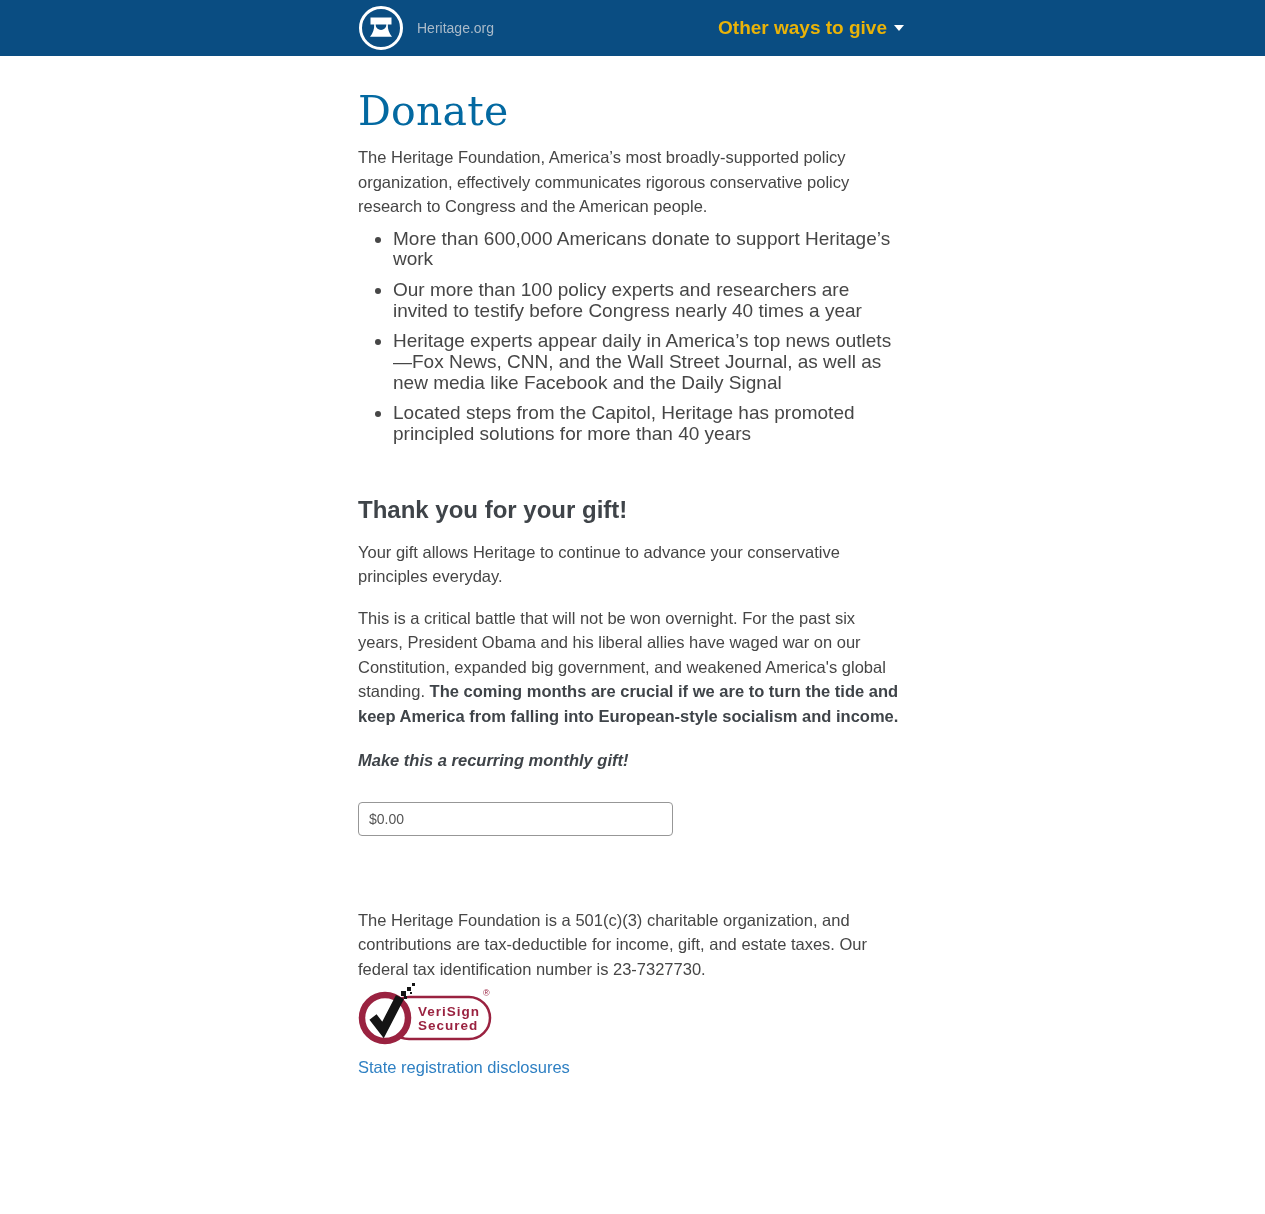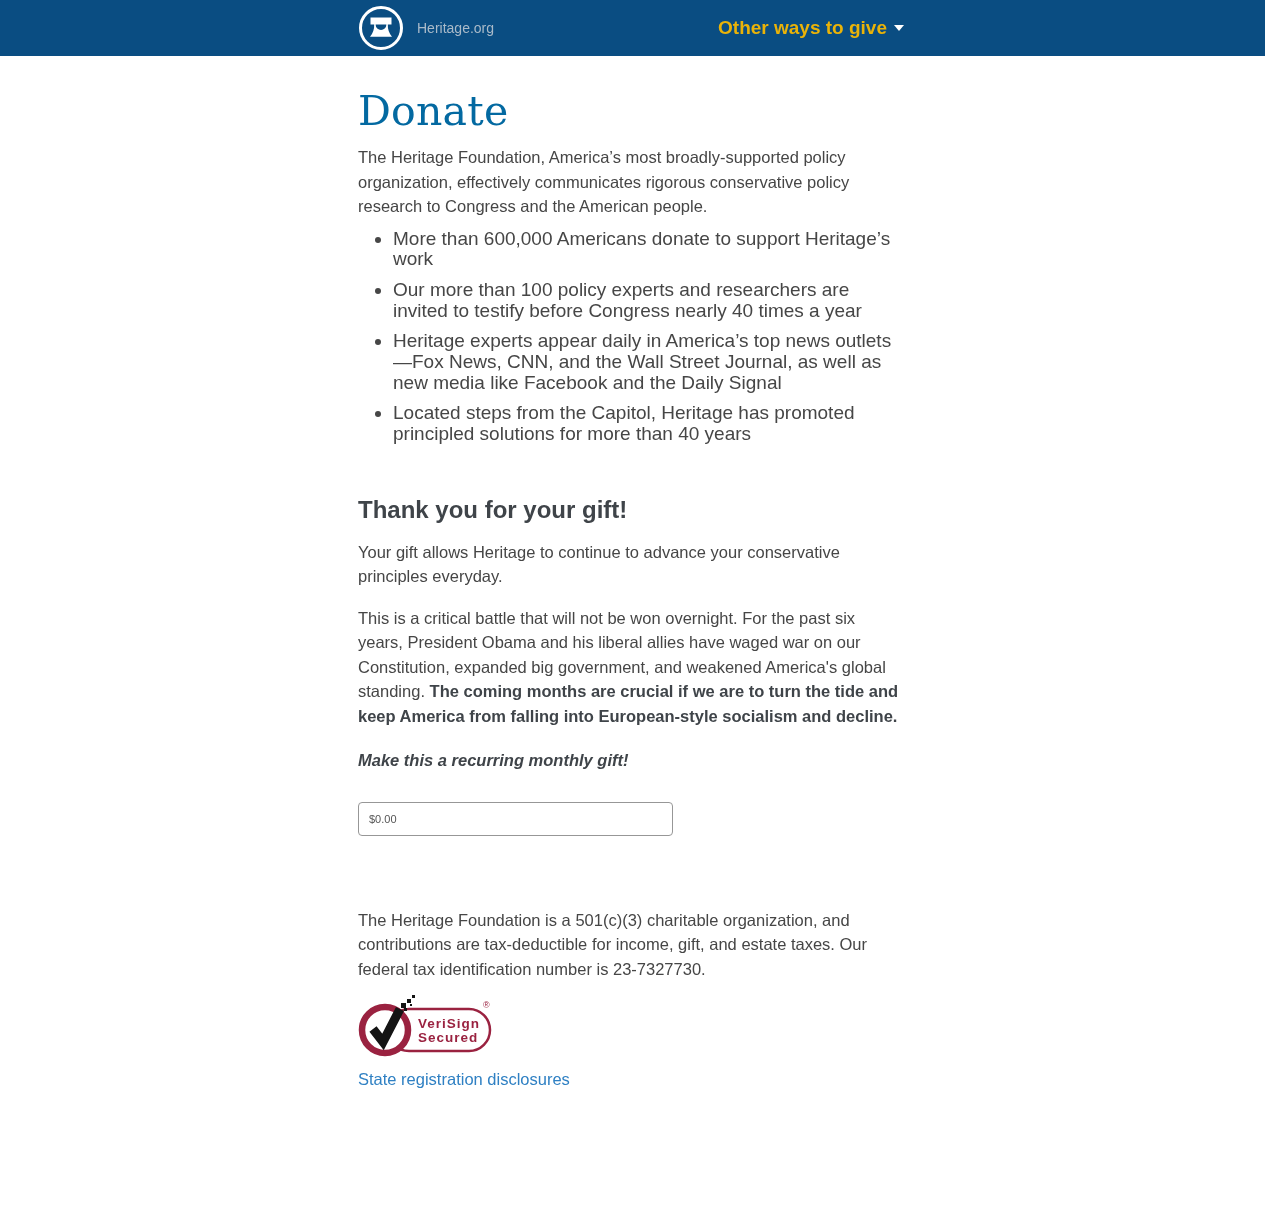--- a/index.html
+++ b/index.html
@@ -100,21 +100,21 @@
   
   .amount-input{
     display:block;
     margin-top:29px;
     width:293px;            
     height:32px;
     border:1px solid #979797;
     border-radius:4px;
     padding:0 10px;
     font-family:"Liberation Sans",sans-serif;
-    font-size:11px;
+    font-size:14px;
     color:#555555;
     outline:none;
   }
   .submit-button{
     display:block;
     margin-top:24px;
     width:325px;
     height:46px;
     background:#56a41d;
     border:none;
@@ -123,21 +123,21 @@
     color:#ffffff;
     font-family:"Liberation Sans",sans-serif;
     font-weight:700;
     font-size:23px;
     letter-spacing:0.3px;
     cursor:pointer;
     text-align:center;
   }
 
   
-  .legal{margin-top:72px;margin-bottom:14px;}
+  .legal{margin-top:72px;margin-bottom:2px;}
   .verisign{display:block;width:140px;height:66px;cursor:pointer;}
   .disclosure-link{
     display:inline-block;
     margin-top:9px;
     font-size:16.5px;
     color:#2f80c3;
     text-decoration:none;
     cursor:pointer;
   }
 </style>
@@ -170,21 +170,21 @@
     <li>More than 600,000 Americans donate to support Heritage’s work</li>
     <li>Our more than 100 policy experts and researchers are invited to testify before Congress nearly 40 times a year</li>
     <li>Heritage experts appear daily in America’s top news outlets—Fox News, CNN, and the Wall Street Journal, as well as new media like Facebook and the Daily Signal</li>
     <li>Located steps from the Capitol, Heritage has promoted principled solutions for more than 40 years</li>
   </ul>
 
   <h3 class="section-heading">Thank you for your gift!</h3>
 
   <p>Your gift allows Heritage to continue to advance your conservative principles everyday.</p>
 
-  <p><span>This is a critical battle that will not be won overnight. For the past six years, President Obama and his liberal allies have waged war on our Constitution, expanded big government, and weakened America's global standing. </span><span class="bold">The coming months are crucial if we are to turn the tide and keep America from falling into European-style socialism and decline.</span></p>
+  <p><span>This is a critical battle that will not be won overnight. For the past six years, President Obama and his liberal allies have waged war on our Constitution, expanded big government, and weakened America's global standing. </span><span class="bold">The coming months are crucial if we are to turn the tide and keep America from falling into European-style socialism and income.</span></p>
 
 
   <p class="recurring-label">Make this a recurring monthly gift!</p>
 
   <input class="amount-input" type="text" value="$0.00" style="">
 
 
   <p class="legal">The Heritage Foundation is a 501(c)(3) charitable organization, and contributions are tax-deductible for income, gift, and estate taxes. Our federal tax identification number is 23-7327730.</p>
 
   <svg class="verisign" viewBox="0 0 140 66" xmlns="http://www.w3.org/2000/svg">

